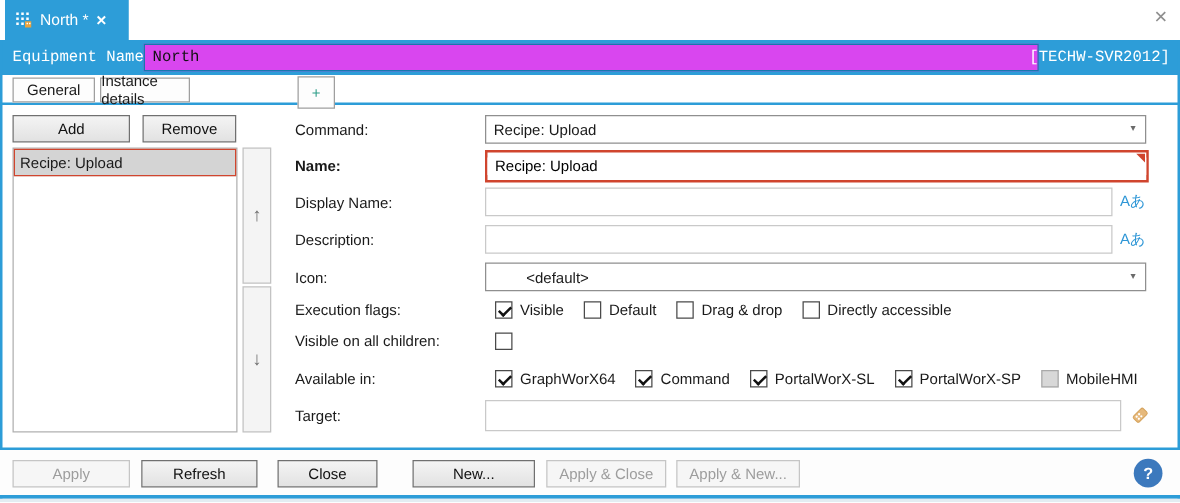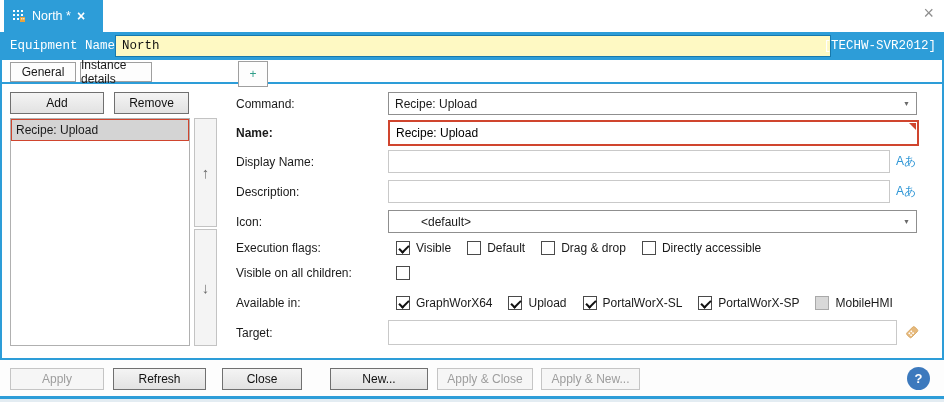--- a/index.html
+++ b/index.html
@@ -15,21 +15,21 @@
   .title-tab .t-close { color:#fff; font-weight:bold; font-size:14px; line-height:1; cursor:default; }
   .win-close { position:absolute; right:10px; top:4px; color:#8f8f8f; font-size:18px; line-height:1; }
 
   .equip-icon { width:14px; height:14px; flex:0 0 auto; }
 
   
   .equip-bar { position:absolute; left:0; top:32px; width:944px; height:28px; background:#2d9dd8;font-family:Liberation Mono, monospace; }
   .equip-bar .e-label { position:absolute; left:10px; top:0; height:28px; display:flex; align-items:center;
                         color:#fff; font-size:12.5px; }
   .equip-input { position:absolute; left:115px; top:3px; width:716px; height:22px; border:1px solid #1779ad;
-                 background:#fef9c3; font-family:inherit; font-size:12.5px; padding:0 6px; color:#111; }
+                 background:#d946ef; font-family:inherit; font-size:12.5px; padding:0 6px; color:#111; }
   .server-badge { position:absolute; right:8px; top:0; height:28px; display:flex; align-items:center;
                   color:#fff; font-size:12.5px; }
 
   
   .b-left  { position:absolute; left:0; top:32px; width:2px; height:367px; background:#2d9dd8; }
   .b-right { position:absolute; right:0; top:32px; width:2px; height:367px; background:#2d9dd8; }
   .b-bottom{ position:absolute; left:0; top:396px; width:944px; height:3px; background:#2d9dd8; }
   .b-shadow{ position:absolute; left:0; top:399px; width:944px; height:3px; background:#e3ecf2; }
   .tab-line { position:absolute; left:0; top:82px; width:944px; height:2px; background:#2d9dd8; }
   .tab { position:absolute; top:62px; height:20px; background:#fdfdfd; border:1px solid #9f9f9f;
@@ -240,21 +240,21 @@
 
   <div class="form-row row-avail">
     <span class="f-label">Available in:</span>
     <div class="cb-row">
       <span class="cb-group">
         <span class="cb checked"></span>
         <span class="cb-label">GraphWorX64</span>
       </span>
       <span class="cb-group">
         <span class="cb checked"></span>
-        <span class="cb-label">Upload</span>
+        <span class="cb-label">Command</span>
       </span>
       <span class="cb-group">
         <span class="cb checked"></span>
         <span class="cb-label">PortalWorX-SL</span>
       </span>
       <span class="cb-group">
         <span class="cb checked"></span>
         <span class="cb-label">PortalWorX-SP</span>
       </span>
       <span class="cb-group">

